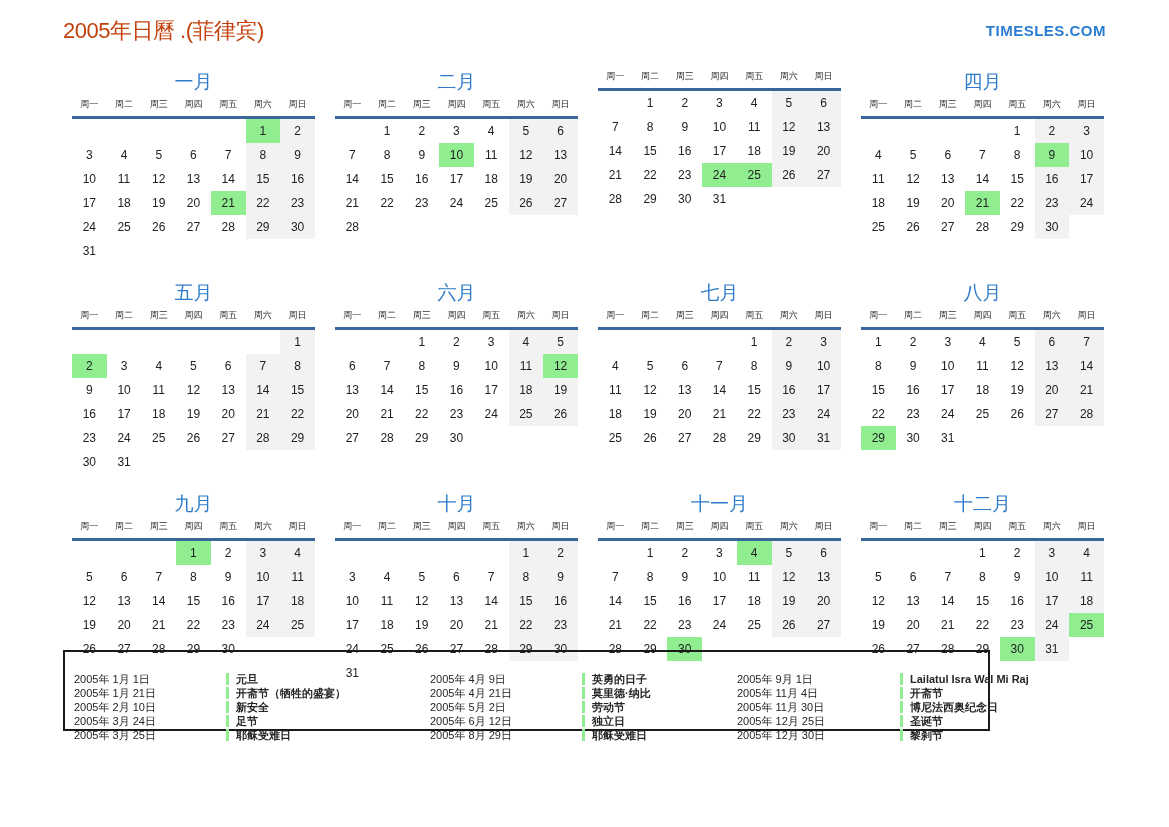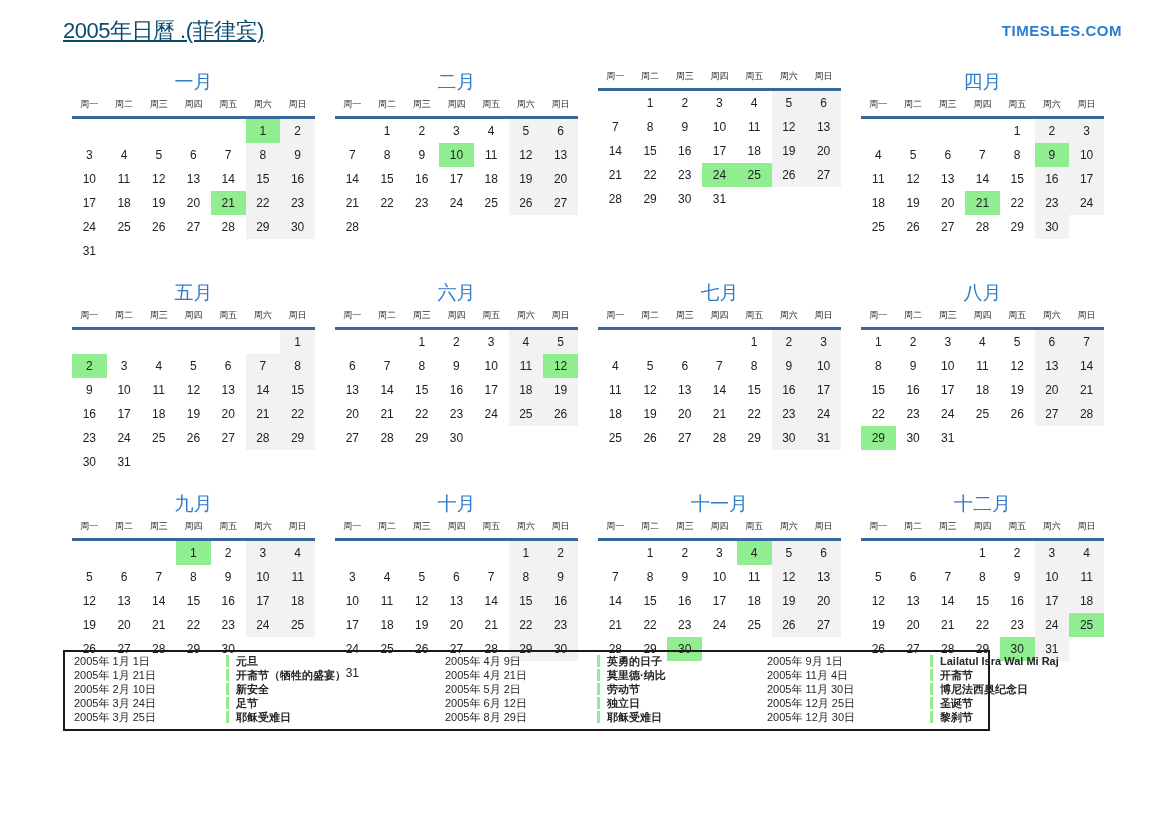--- a/index.html
+++ b/index.html
@@ -1,32 +1,32 @@
 <!DOCTYPE html>
 <html><head>
 <meta charset="utf-8">
 <style>
   html,body{margin:0;padding:0;background:#ffffff;}
   body{width:1169px;height:827px;font-family:"Liberation Sans","DejaVu Sans",sans-serif;}
   .page{position:relative;width:1169px;height:827px;background:#fff;overflow:hidden;}
 
   .header{position:absolute;left:0;top:0;width:1169px;}
-  .page-title{position:absolute;left:63px;top:16px;font-size:22px;color:#0c4a6e;letter-spacing:-0.5px;white-space:nowrap;text-decoration:underline;}
-  .logo{position:absolute;right:47px;top:22px;font-size:15px;font-weight:bold;color:#2b7dd1;letter-spacing:0.5px;text-decoration:none;white-space:nowrap;}
+  .page-title{position:absolute;left:63px;top:16px;font-size:22px;color:#c2410c;letter-spacing:-0.5px;white-space:nowrap;}
+  .logo{position:absolute;right:63px;top:22px;font-size:15px;font-weight:bold;color:#2b7dd1;letter-spacing:0.5px;text-decoration:none;white-space:nowrap;}
 
   .months-grid{position:absolute;left:72px;top:70px;display:grid;grid-template-columns:repeat(4,243px);column-gap:20px;row-gap:18px;}
   .month{width:243px;}
   .month-title{text-align:center;color:#2e7cc9;font-size:19px;height:24px;line-height:24px;margin-bottom:4px;}
   table.cal{border-collapse:collapse;width:243px;table-layout:fixed;}
   table.cal th{font-size:9px;font-weight:normal;color:#2b2b2b;padding:0 0 5px 0;border-bottom:3px solid #39679a;}
   table.cal td{height:22px;text-align:center;vertical-align:middle;font-size:12px;color:#212121;}
   td.weekend{background:#f2f2f2;}
   td.holiday{background:#90ee90;}
 
-  .legend{position:absolute;left:63px;top:650px;width:927px;height:81px;border:2px solid #1a1a1a;box-sizing:border-box;display:grid;grid-template-columns:356px 307px auto;padding:2px 0 0 9px;gap:15px;}
+  .legend{position:absolute;left:63px;top:650px;width:927px;height:81px;border:2px solid #1a1a1a;box-sizing:border-box;display:grid;grid-template-columns:356px 307px auto;padding:20px 0 0 9px;}
   .legend-col{display:flex;flex-direction:column;}
   .holiday-row{display:flex;align-items:center;height:14px;font-size:11px;color:#262626;white-space:nowrap;}
   .holiday-date{width:152px;flex:0 0 152px;}
   .legend-col.c3 .holiday-date{width:163px;flex:0 0 163px;}
   .holiday-marker{display:inline-block;width:3px;height:12px;background:#90ee90;margin-right:7px;}
   .holiday-name{color:#262626;font-weight:bold;}
 </style>
 </head>
 <body>
 

